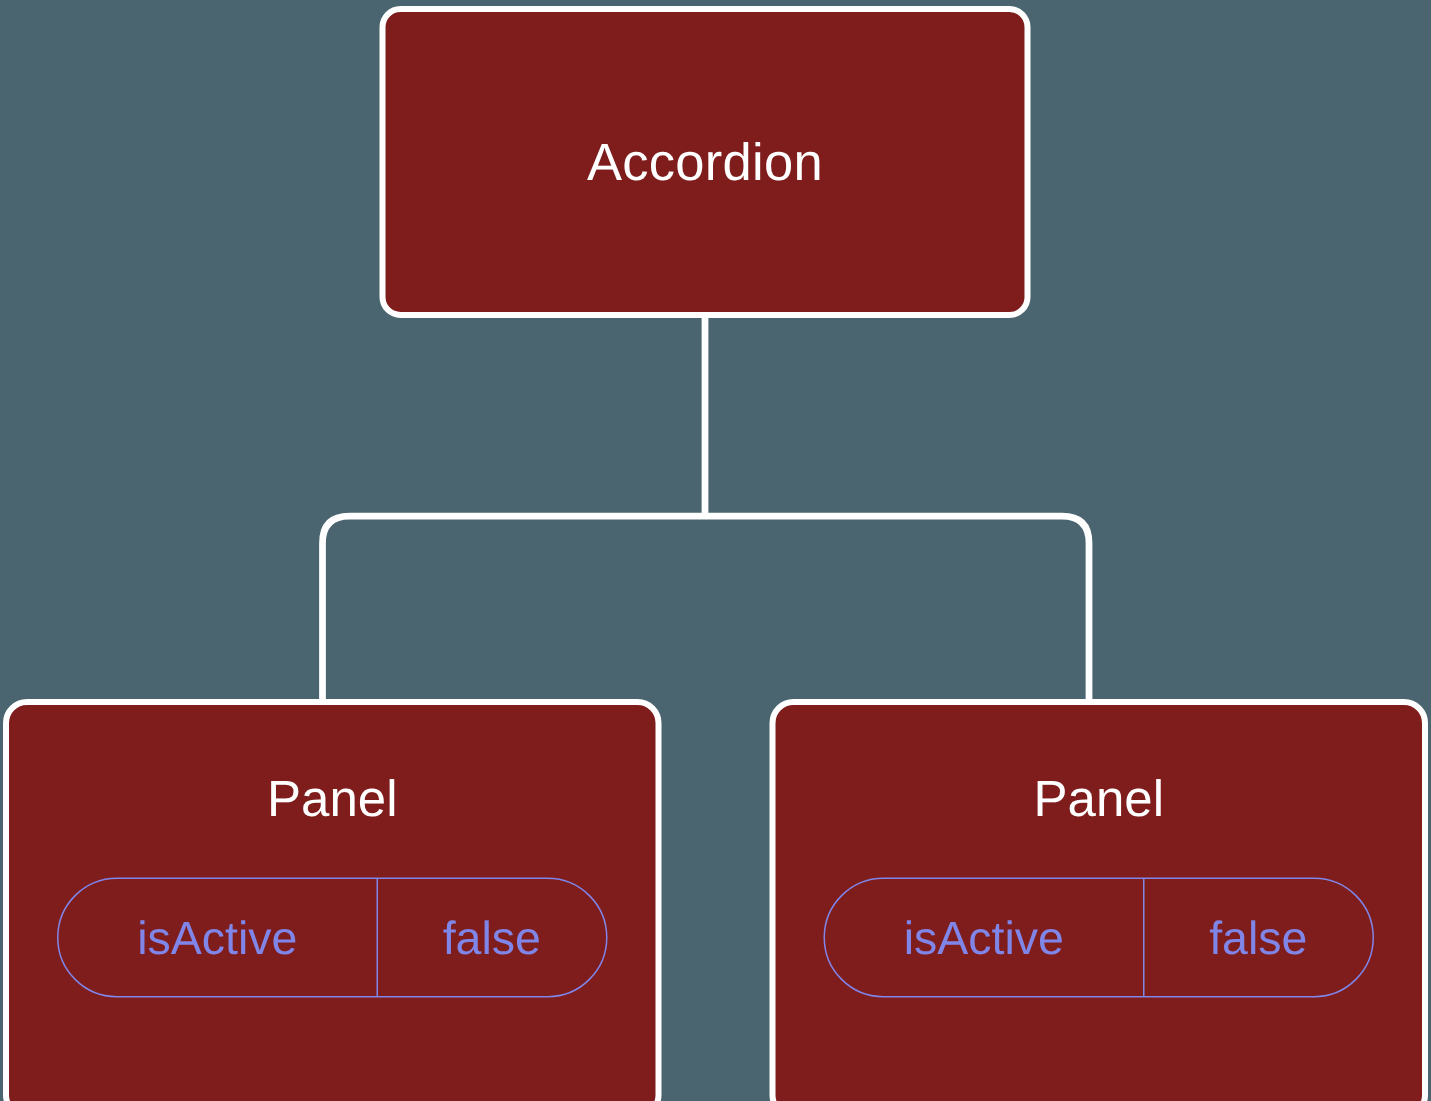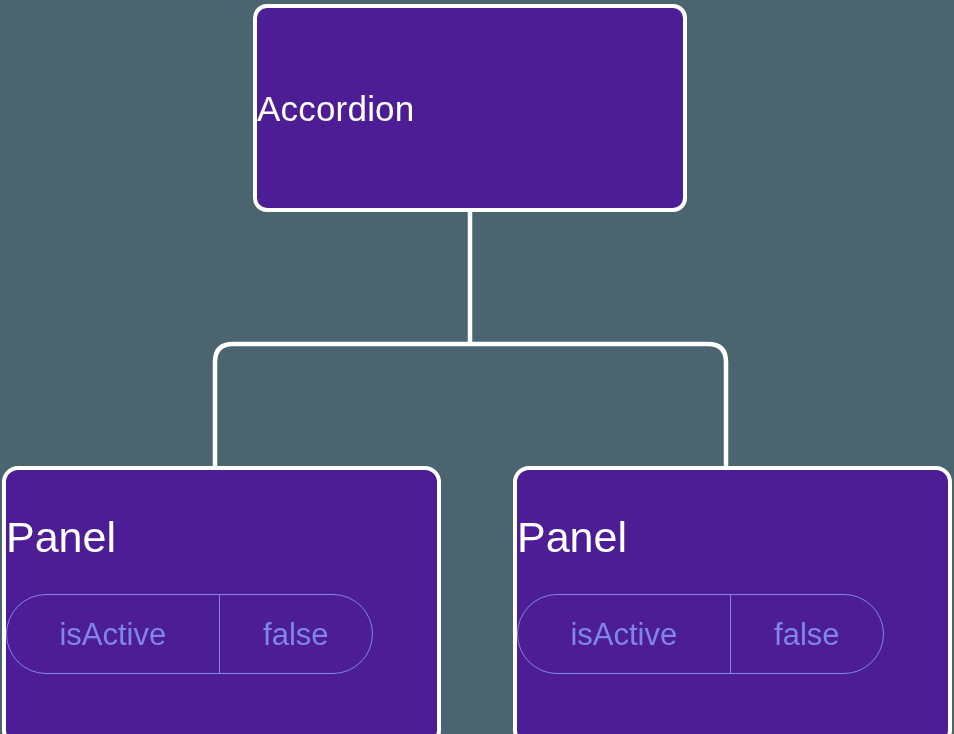--- a/index.html
+++ b/index.html
@@ -30,25 +30,26 @@
     top: 0;
     width: 954px;
     height: 734px;
     pointer-events: none;
   }
 
   
   .node {
     position: absolute;
     box-sizing: border-box;
-    background: #4c1d95;
+    background: #7f1d1d;
     border: 4px solid #ffffff;
     border-radius: 14px;
     display: flex;
     flex-direction: column;
+    align-items: center;
   }
 
   
   .node-root {
     left: 253px;
     top: 4px;
     width: 434px;
     height: 208px;
     justify-content: center;
   }
@@ -67,21 +68,21 @@
     top: 466px;
     width: 439px;
     height: 280px;
     border-radius: 16px;
     padding-top: 46px;
   }
   .node-panel-left  { left: 2px; }
   .node-panel-right { left: 513px; }
 
   .node-panel .node-title {
-    font-size: 43px;
+    font-size: 34px;
     line-height: 1;
     color: #ffffff;
     font-weight: 400;
     white-space: nowrap;
   }
 
   
   .prop-pill {
     margin-top: 35px;
     box-sizing: border-box;

